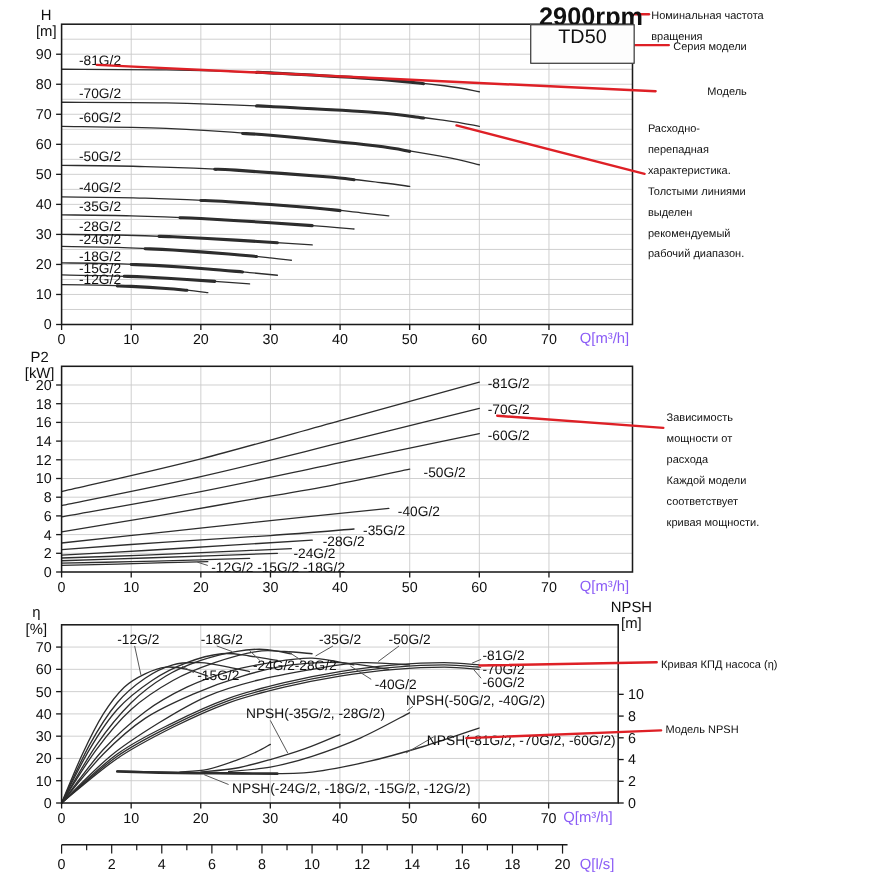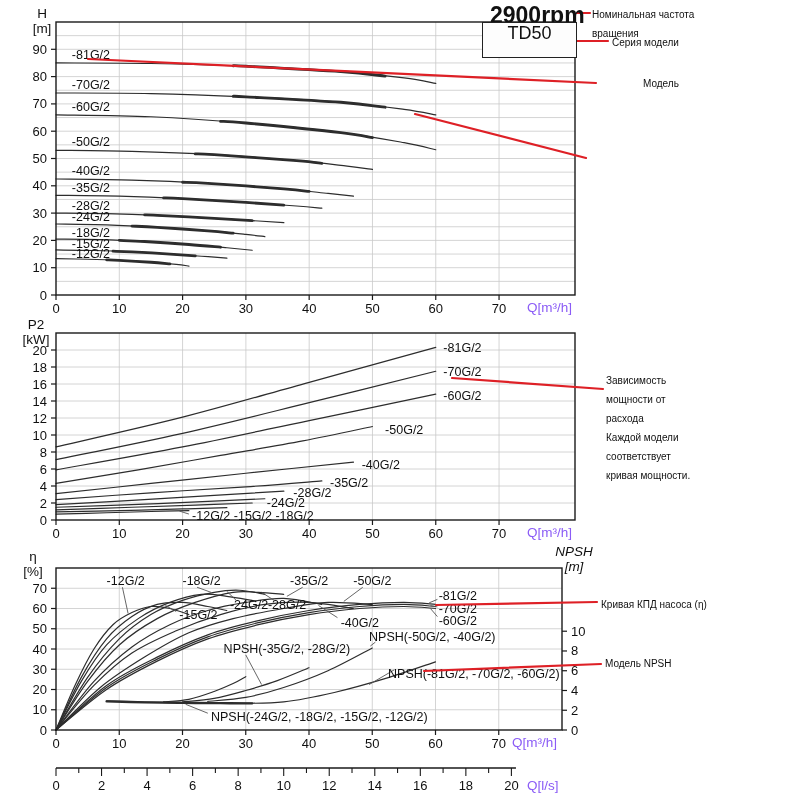--- a/index.html
+++ b/index.html
@@ -353,37 +353,44 @@
   <div id="rpm" class="abs" style="left:490px;top:2px;">2900rpm</div>
   <div class="abs note" style="left:592px;top:5px;">Номинальная частота
 вращения</div>
 
   <div id="series-box" class="abs" style="left:482px;top:22px;">
     <span>TD50</span>
   </div>
   <div class="abs note" style="left:612px;top:33px;">Серия модели</div>
 
   <div class="abs note" style="left:601px;top:74px;margin-left:42px;">Модель</div>
+  <div class="abs note" style="left:589px;top:108px;">Расходно-
+перепадная
+характеристика.
+Толстыми линиями
+выделен
+рекомендуемый
+рабочий диапазон.</div>
   <div class="abs note" style="left:606px;top:371px;">Зависимость
 мощности от
 расхода
 Каждой модели
 соответствует
 кривая мощности.</div>
   <div class="abs note" style="left:601px;top:595px;">Кривая КПД насоса (η)</div>
   <div class="abs note" style="left:605px;top:654px;">Модель NPSH</div>
 
   <div class="abs axis-title" style="left:22px;top:6px;width:40px;">H
 [m]</div>
   <div class="abs axis-unit" style="left:527px;top:300px;">Q[m³/h]</div>
 
   <div class="abs axis-title" style="left:14px;top:317px;width:44px;">P2
 [kW]</div>
   <div class="abs axis-unit" style="left:527px;top:525px;">Q[m³/h]</div>
 
   <div class="abs axis-title" style="left:13px;top:549px;width:40px;">η
 [%]</div>
-  <div class="abs axis-title" style="left:546px;top:544px;width:56px;font-style:italic;">NPSH
+  <div class="abs axis-title" style="left:546px;top:544px;width:56px;">NPSH
 [m]</div>
   <div class="abs axis-unit" style="left:512px;top:735px;">Q[m³/h]</div>
   <div class="abs axis-unit" style="left:527px;top:778px;">Q[l/s]</div>
 
 </div>
 
 </body></html>

